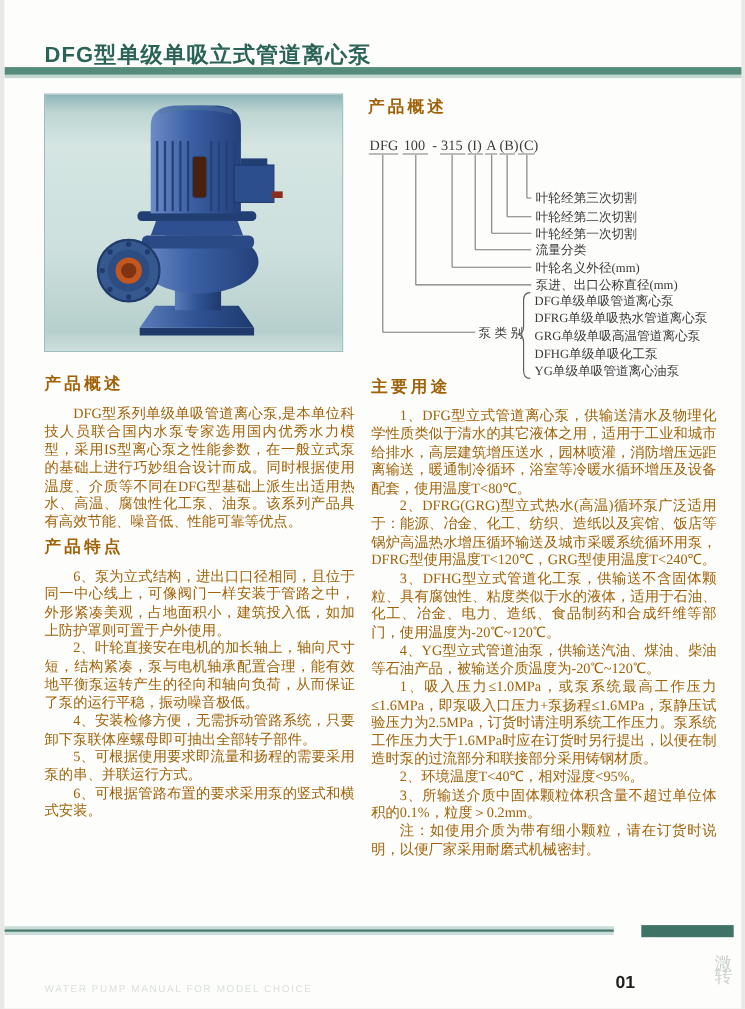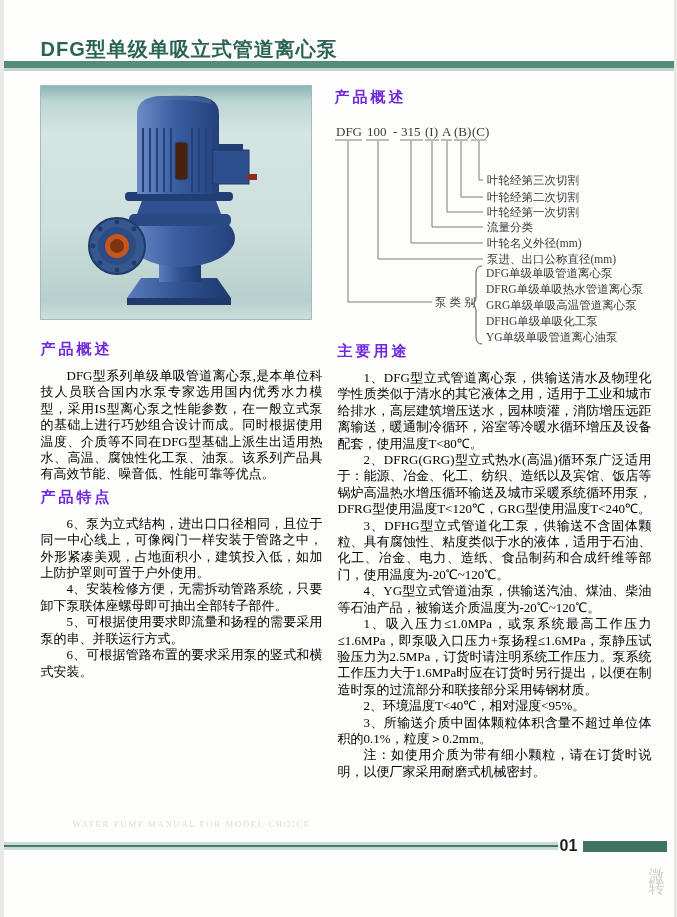--- a/index.html
+++ b/index.html
@@ -31,59 +31,59 @@
   .photo {
     position: absolute; left: 36px; top: 85px; width: 272px; height: 235px;
     background: linear-gradient(180deg,#8fb4b7 0px,#bdd6d3 16px,#d4e5e2 46px,#cde0dd 140px,#b7d0cd 215px,#cfe0dd 235px);
     border: 1px solid #9dbdbf;
   }
   .photo svg { position:absolute; left:0; top:0; }
   
   .sec {
     font-family: "Liberation Sans", sans-serif;
     font-weight: bold; font-size: 15px; letter-spacing: 3px;
-    color: #6d28d9;
+    color: #a16207;
     margin-bottom: 9px;
   }
   .sec.later { margin-top: 5px; }
   
   .diagram-block { position: absolute; left: 331px; top: 88px; width: 314px; }
   .diagram-block svg { display:block; margin-top: 2px; }
   .dg-model { font-family:"Liberation Serif",serif; font-size:13px; fill:#3a3a3a; }
   .dg-label { font-family:"Liberation Serif",serif; font-size:11.5px; fill:#383838; }
   .dg-line  { stroke:#7a7a7a; stroke-width:1; }
   
   .col-left  { position: absolute; left: 37px;  top: 340px; width: 282px; }
   .col-right { position: absolute; left: 334px; top: 342px; width: 314px; }
   .col-left p, .col-right p {
     text-indent: 2em; text-align: justify;
-    font-size: 13px; line-height: 16.4px; color: #000000;
+    font-size: 13px; line-height: 16.4px; color: #a16207;
   }
   
   .footer-rule {
     position: absolute; left: 0; top: 842px; width: 554px; height: 8px;
     background: #c9dcd7;
   }
   .footer-rule-dark {
     position: absolute; left: 0; top: 845px; width: 554px; height: 2px;
     background: #47796b;
   }
   .page-num {
-    position: absolute; left: 556px; top: 837px;
+    position: absolute; left: 556px; top: 885px;
     font-family: "Liberation Sans", sans-serif;
     font-weight: bold; font-size: 16px; color: #1e1e1e;
   }
   .page-num-rect {
     position: absolute; left: 579px; top: 841px; width: 84px; height: 11px;
     background: #3f7365;
   }
   .footer-caption {
-    position: absolute; left: 37px; top: 819px;
-    font-family: Liberation Serif, serif;
-    font-size: 9px; letter-spacing: 1.5px; color: #d9dfda; margin-left: 32px;
+    position: absolute; left: 37px; top: 894px;
+    font-family: Liberation Sans, sans-serif;
+    font-size: 9px; letter-spacing: 1.5px; color: #d9dfda;
   }
   .watermark {
     position: absolute; left: 641px; top: 855px; width: 22px;
     writing-mode: vertical-rl;
     font-size: 16px; letter-spacing: 12px; color: #ccd2cd;
   }
 </style>
 </head>
 <body>
 
@@ -215,20 +215,21 @@
       <text class="dg-label" x="151" y="209">DFHG单级单吸化工泵</text>
       <text class="dg-label" x="151" y="225">YG单级单吸管道离心油泵</text>
     </svg>
   </div>
 
   <div class="col-left">
     <div class="sec">产品概述</div>
     <p>DFG型系列单级单吸管道离心泵,是本单位科技人员联合国内水泵专家选用国内优秀水力模型，采用IS型离心泵之性能参数，在一般立式泵的基础上进行巧妙组合设计而成。同时根据使用温度、介质等不同在DFG型基础上派生出适用热水、高温、腐蚀性化工泵、油泵。该系列产品具有高效节能、噪音低、性能可靠等优点。</p>
     <div class="sec later">产品特点</div>
     <p>6、泵为立式结构，进出口口径相同，且位于同一中心线上，可像阀门一样安装于管路之中，外形紧凑美观，占地面积小，建筑投入低，如加上防护罩则可置于户外使用。</p>
+    <p>2、叶轮直接安在电机的加长轴上，轴向尺寸短，结构紧凑，泵与电机轴承配置合理，能有效地平衡泵运转产生的径向和轴向负荷，从而保证了泵的运行平稳，振动噪音极低。</p>
     <p>4、安装检修方便，无需拆动管路系统，只要卸下泵联体座螺母即可抽出全部转子部件。</p>
     <p>5、可根据使用要求即流量和扬程的需要采用泵的串、并联运行方式。</p>
     <p>6、可根据管路布置的要求采用泵的竖式和横式安装。</p>
   </div>
 
   <div class="col-right">
     <div class="sec">主要用途</div>
     <p>1、DFG型立式管道离心泵，供输送清水及物理化学性质类似于清水的其它液体之用，适用于工业和城市给排水，高层建筑增压送水，园林喷灌，消防增压远距离输送，暖通制冷循环，浴室等冷暖水循环增压及设备配套，使用温度T&lt;80℃。</p>
     <p>2、DFRG(GRG)型立式热水(高温)循环泵广泛适用于：能源、冶金、化工、纺织、造纸以及宾馆、饭店等锅炉高温热水增压循环输送及城市采暖系统循环用泵，DFRG型使用温度T&lt;120℃，GRG型使用温度T&lt;240℃。</p>
     <p>3、DFHG型立式管道化工泵，供输送不含固体颗粒、具有腐蚀性、粘度类似于水的液体，适用于石油、化工、冶金、电力、造纸、食品制药和合成纤维等部门，使用温度为-20℃~120℃。</p>

